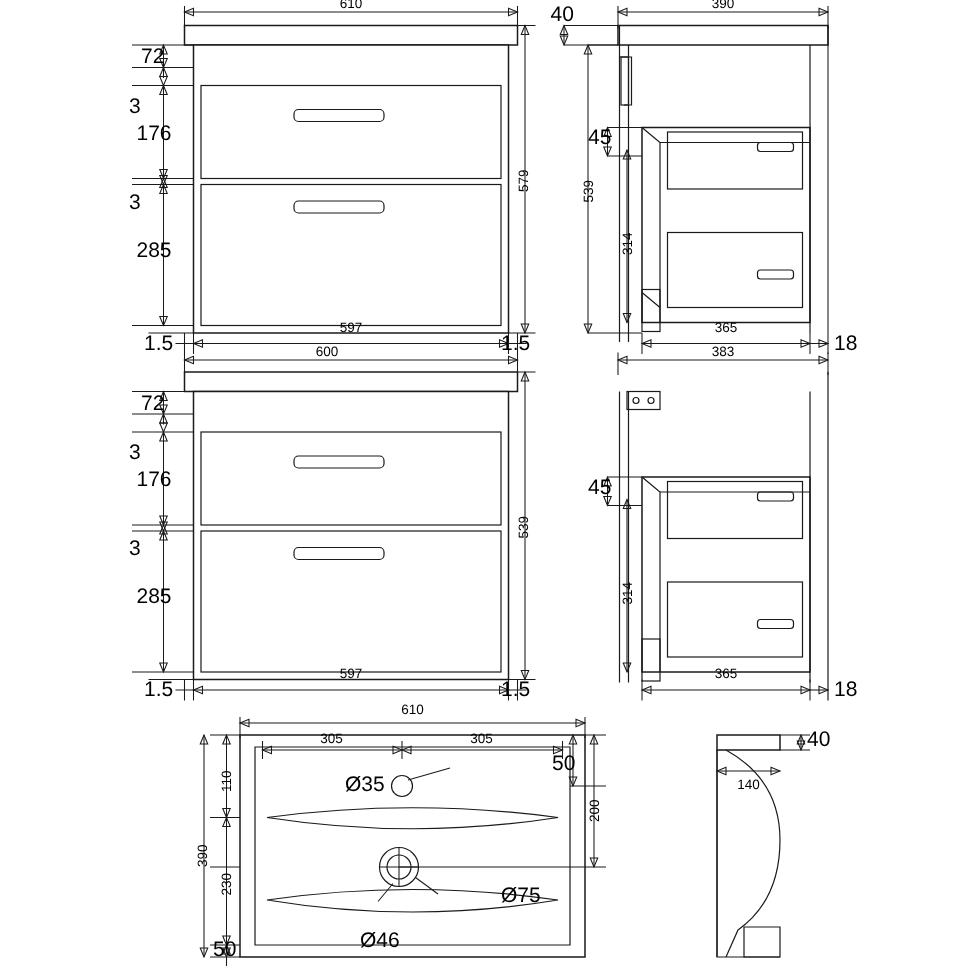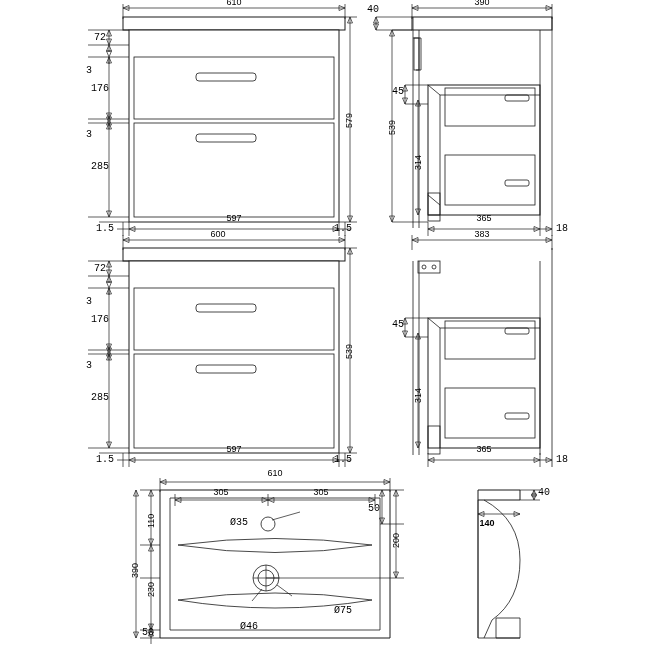--- a/index.html
+++ b/index.html
@@ -1,18 +1,18 @@
 <!DOCTYPE html>
 <html><head>
 <meta charset="utf-8">
 <style>
   html,body{margin:0;padding:0;background:#ffffff;}
   body{width:650px;height:650px;font-family:"Liberation Sans",sans-serif;color:#000;}
   #stage{position:relative;width:650px;height:650px;overflow:hidden;}
-  .dim{position:absolute;font-size:10px;line-height:9px;color:#000;white-space:nowrap;font-family:Liberation Mono, monospace;}
+  .dim{position:absolute;font-size:14px;line-height:9px;color:#000;white-space:nowrap;}
   .dimc{position:absolute;font-size:9px;line-height:9px;color:#000;white-space:nowrap;text-align:center;}
   .vt{position:absolute;font-size:9px;line-height:9px;color:#000;white-space:nowrap;transform-origin:0 0;transform:rotate(-90deg);}
   svg{display:block;overflow:visible;}
   .ext{stroke:#1a1a1a;stroke-width:0.7;fill:none;}
   .dimline{stroke:#1a1a1a;stroke-width:0.7;fill:none;}
   .shape{stroke:#1a1a1a;stroke-width:1;fill:#ffffff;}
   .shape2{stroke:#1a1a1a;stroke-width:0.8;fill:none;}
 </style>
 </head>
 <body>
@@ -303,18 +303,18 @@
 <div class="dimc" style="left:191px;top:488px;width:60px;">305</div>
 <div class="dimc" style="left:291px;top:488px;width:60px;">305</div>
 <div class="vt" style="left:147px;top:528px;">110</div>
 <div class="vt" style="left:147px;top:597px;">230</div>
 <div class="dim" style="left:142px;top:628px;">50</div>
 <div class="vt" style="left:131px;top:578px;">390</div>
 <div class="dim" style="left:368px;top:504px;">50</div>
 <div class="vt" style="left:392px;top:548px;">200</div>
 <div class="dim" style="left:230px;top:518px;">Ø35</div>
 <div class="dim" style="left:240px;top:622px;">Ø46</div>
-<div class="dim" style="left:288px;top:606px;padding-left:46px;">Ø75</div>
+<div class="dim" style="left:288px;top:592px;padding-left:46px;">Ø75</div>
 
 <div class="dim" style="left:538px;top:488px;">40</div>
-<div class="dimc" style="left:457px;top:519px;width:60px;font-weight:bold;">140</div>
+<div class="dimc" style="left:469px;top:519px;width:60px;">140</div>
 
 </div>
 
 </body></html>

